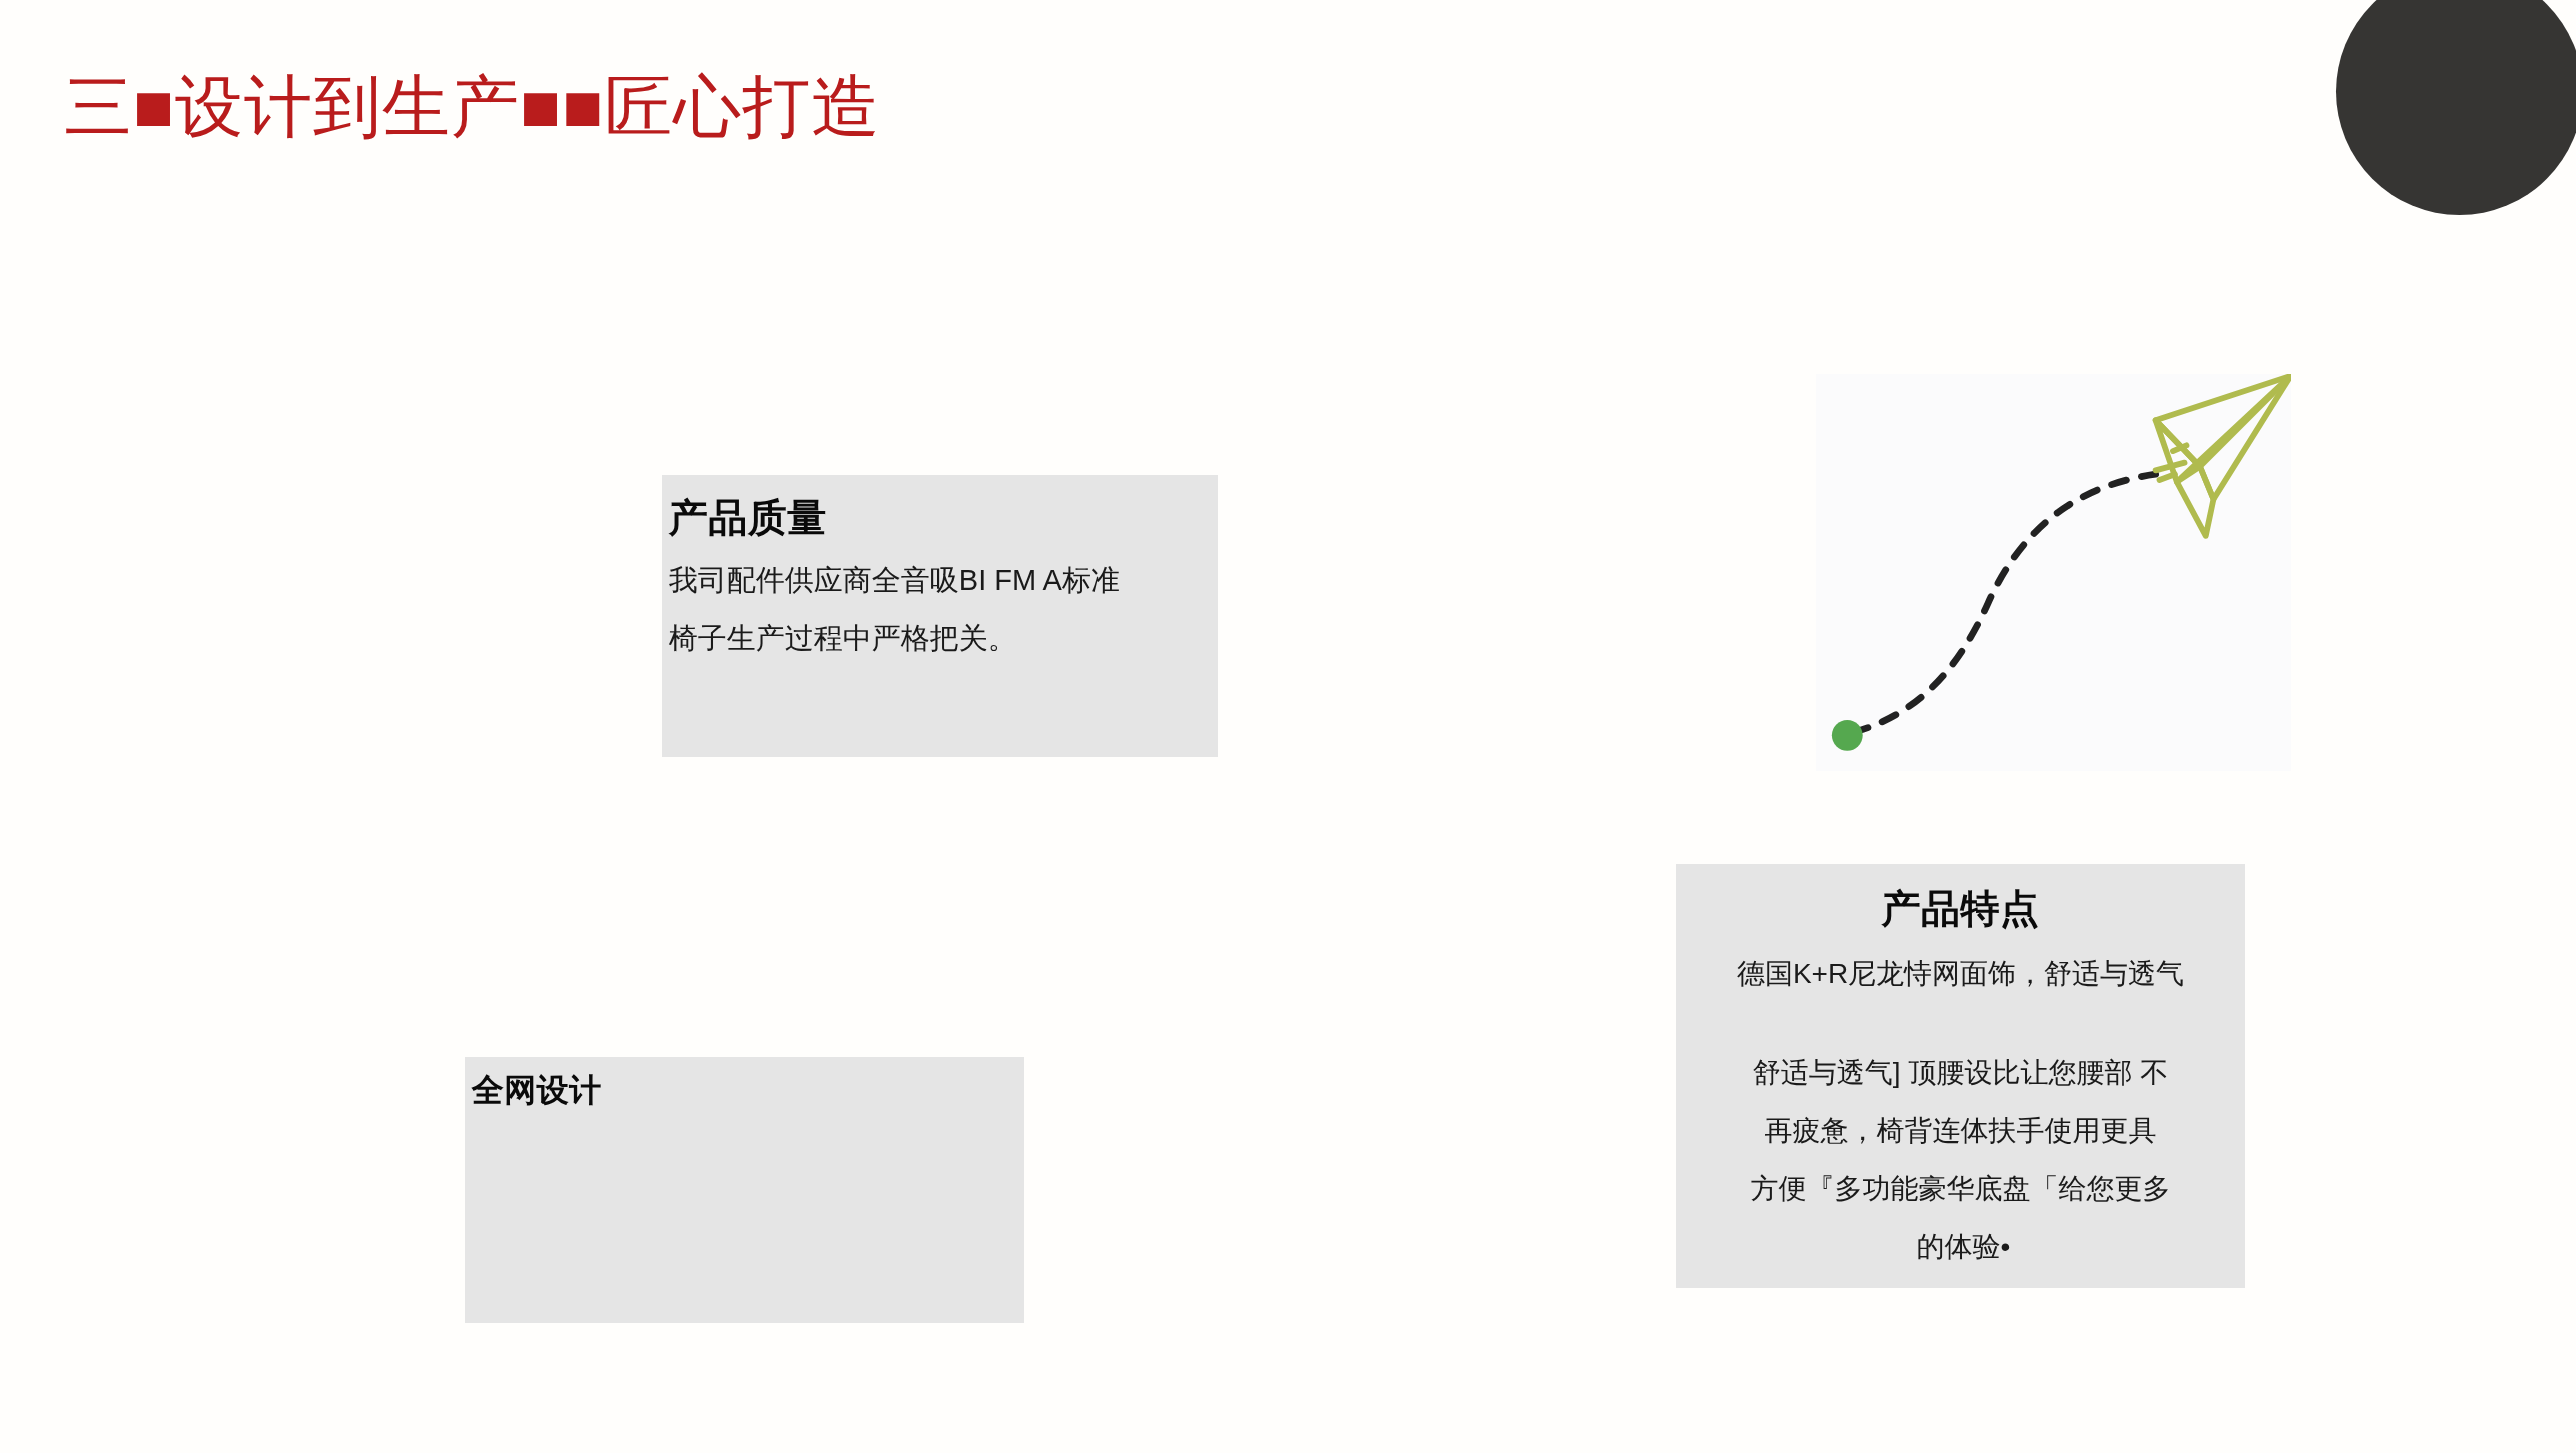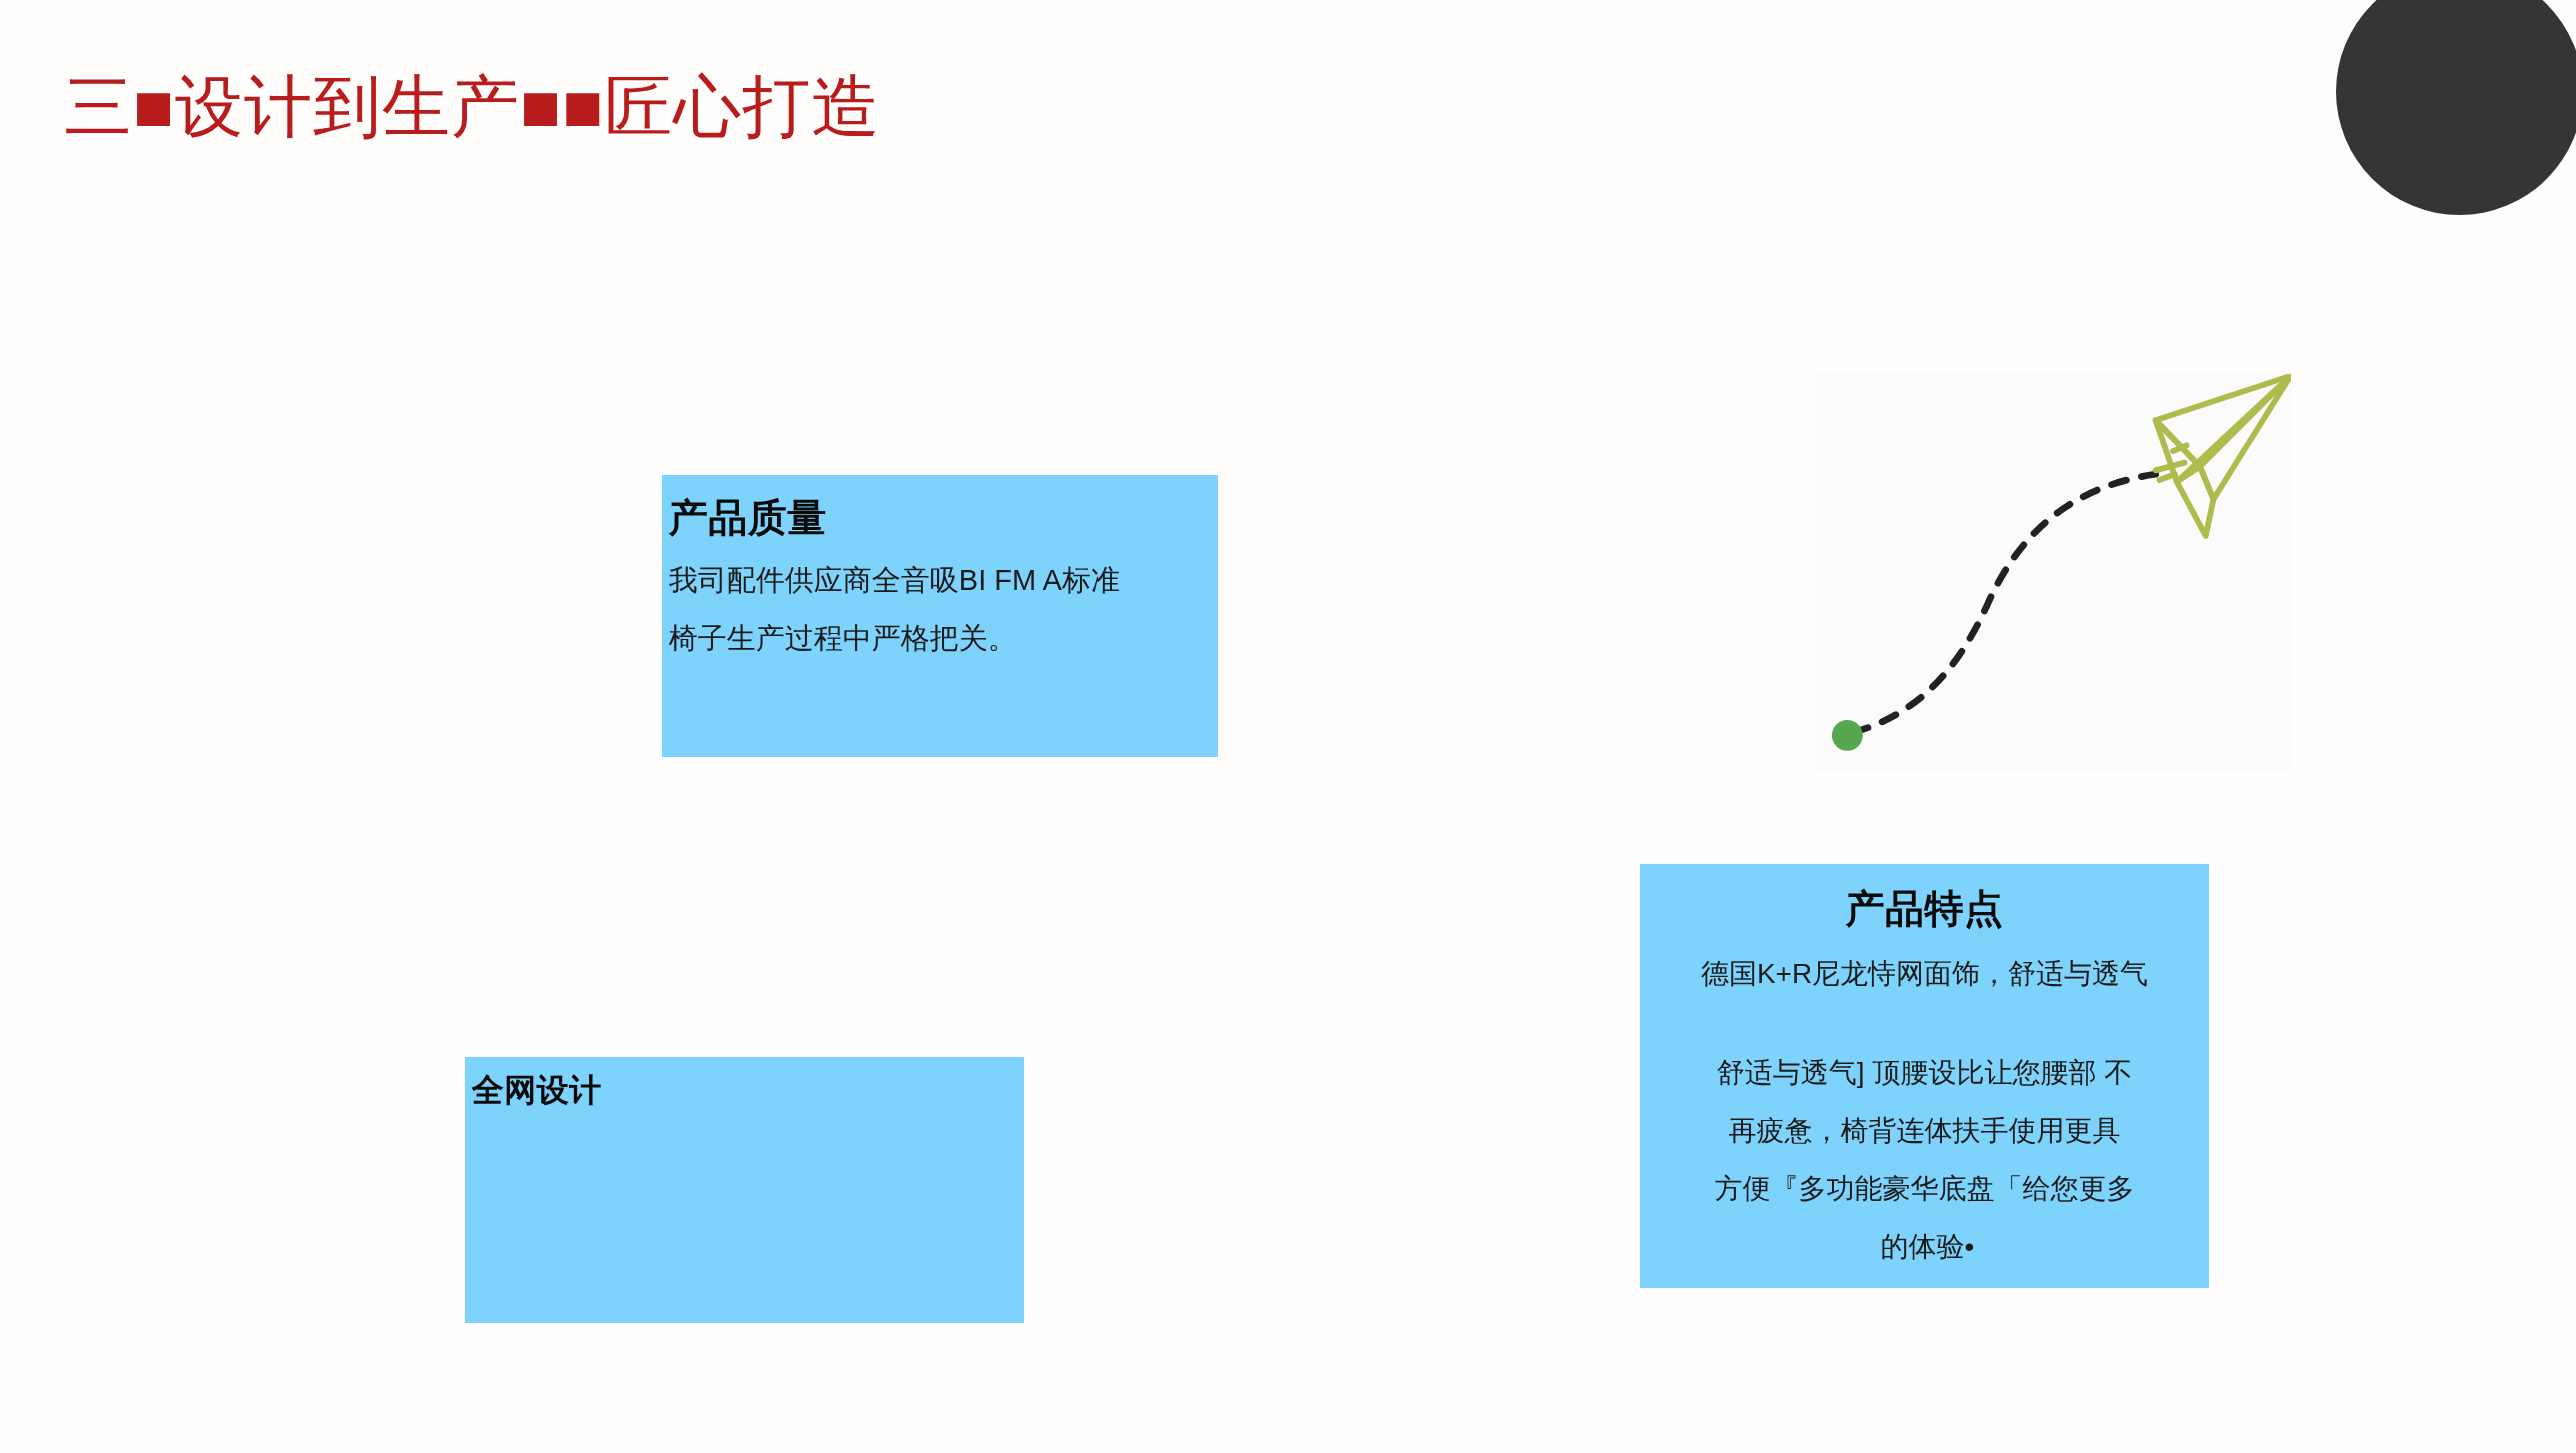--- a/index.html
+++ b/index.html
@@ -35,21 +35,21 @@
     font-size: 68px;
     line-height: 1.12;
     letter-spacing: 1px;
     color: #b91c1c;
     white-space: nowrap;
   }
 
   
   .panel {
     position: absolute;
-    background: #7dd3fc;
+    background: #e5e5e5;
   }
   .panel-heading {
     font-family: "Liberation Sans", "DejaVu Sans", sans-serif;
     font-weight: bold;
     color: #0a0a0a;
     letter-spacing: 0.5px;
   }
   .panel-body {
     font-family: "Liberation Sans", "DejaVu Sans", sans-serif;
     color: #1a1a1a;
@@ -94,21 +94,21 @@
     margin: 17.4px 0 0 6.8px;
   }
   #panel-design .panel-body {
     font-size: 29px;
     line-height: 60px;
     margin: 25px 0 0 6.8px;
   }
 
   
   #panel-features {
-    left: 1640px;
+    left: 1676px;
     top: 864px;
     width: 569px;
     height: 424px;
   }
   #panel-features .panel-heading {
     font-size: 39px;
     line-height: 1;
     margin: 25px 0 0 0;
     text-align: center;
   }

